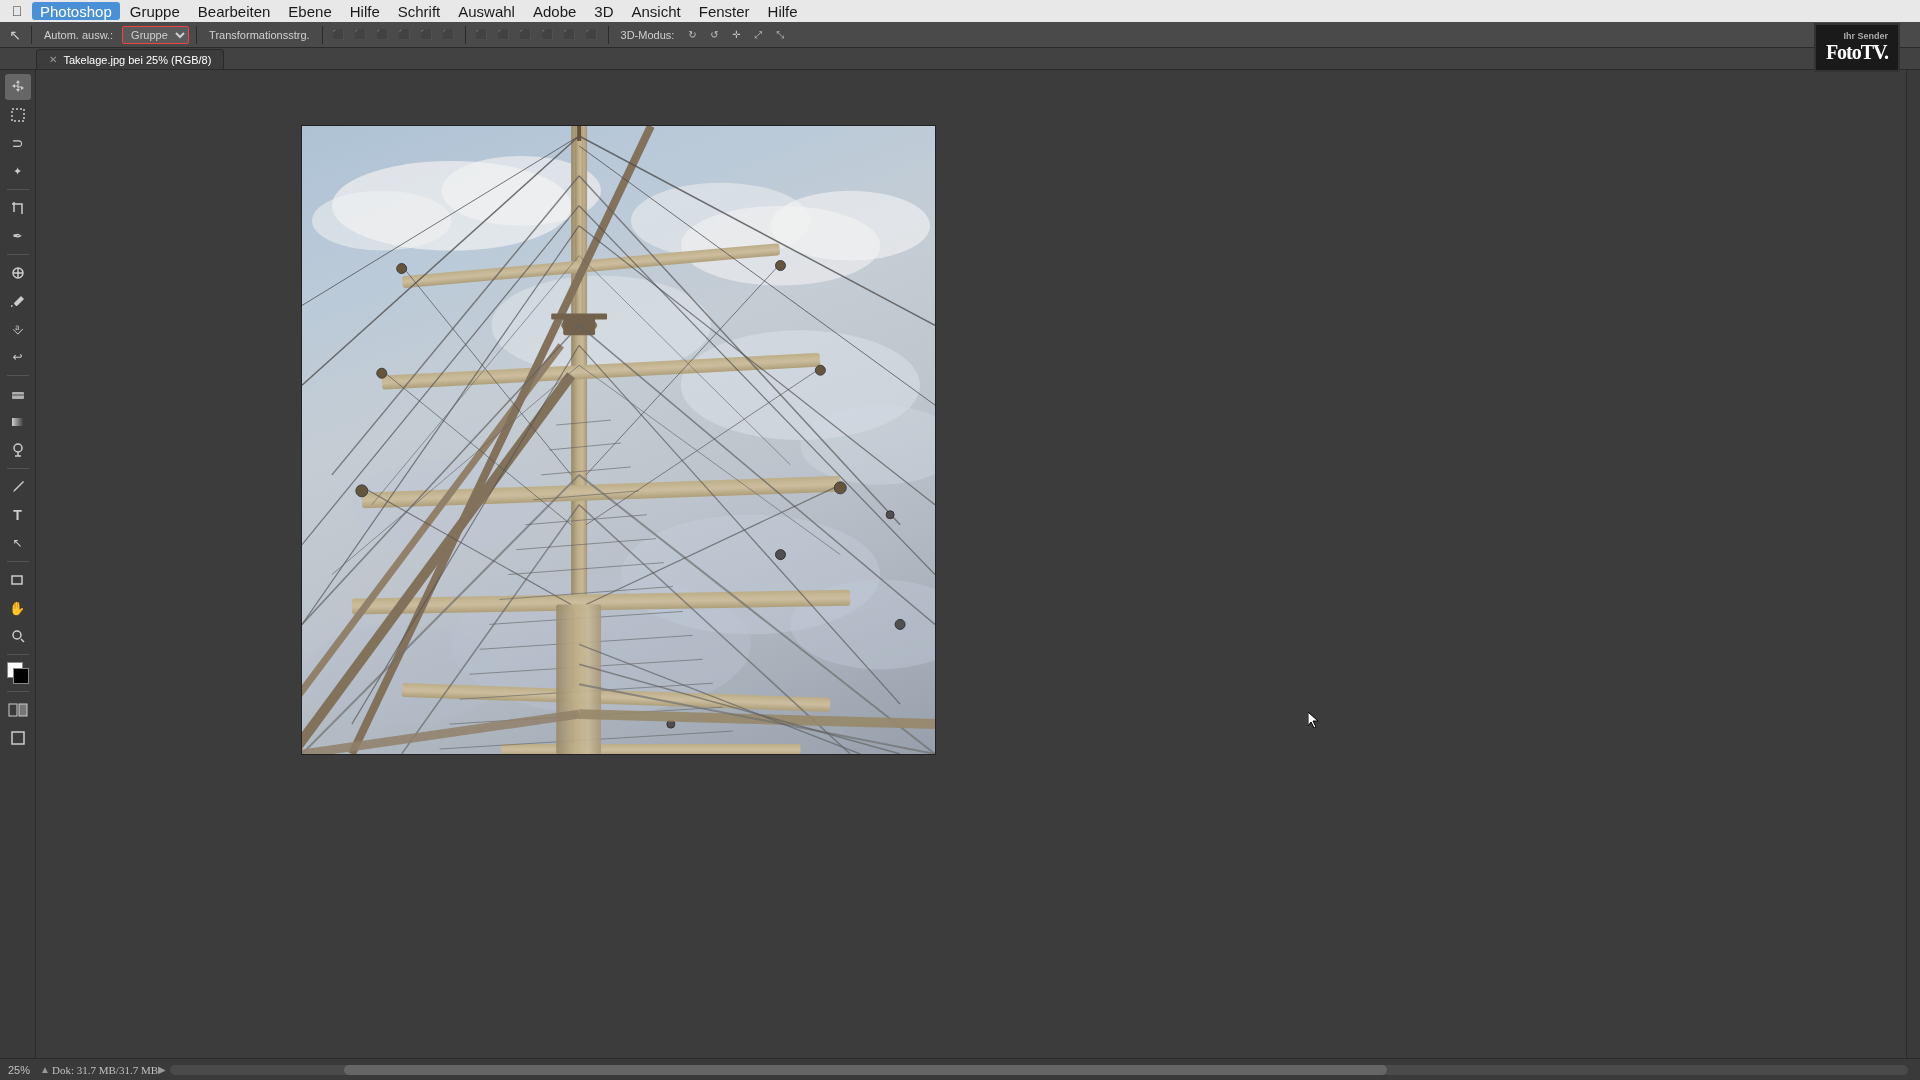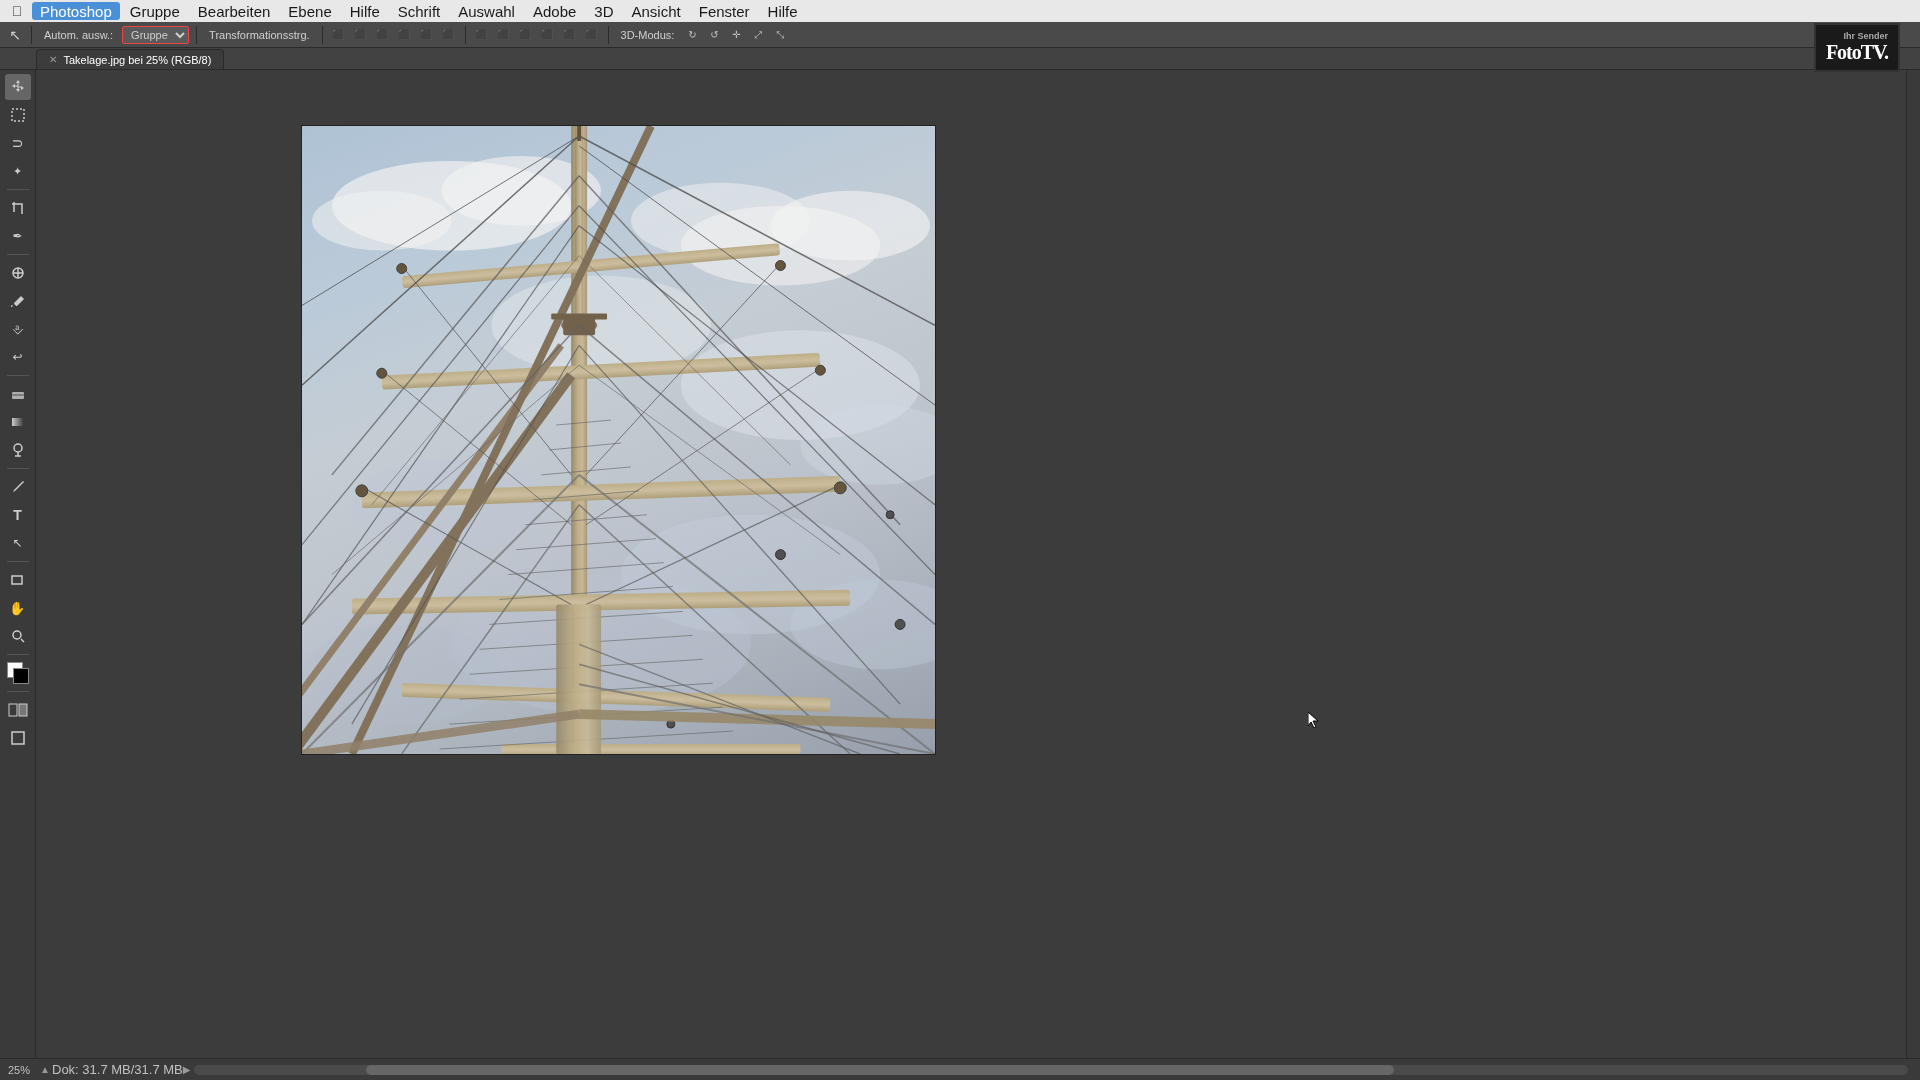--- a/index.html
+++ b/index.html
@@ -299,22 +299,23 @@
       width: 14px;
       height: 14px;
       display: flex;
       align-items: center;
       justify-content: center;
       font-size: 10px;
       color: #999;
       cursor: pointer;
     }
     .status-doc {
-      font-size: 13px;
+      font-size: 11px;
       color: #c0c0c0;
+      font-family: Liberation Serif, serif;
     }
     .status-arrow {
       font-size: 10px;
       color: #999;
       cursor: pointer;
     }
     .scrollbar-h {
       flex: 1;
       height: 10px;
       background: #4a4a4a;

